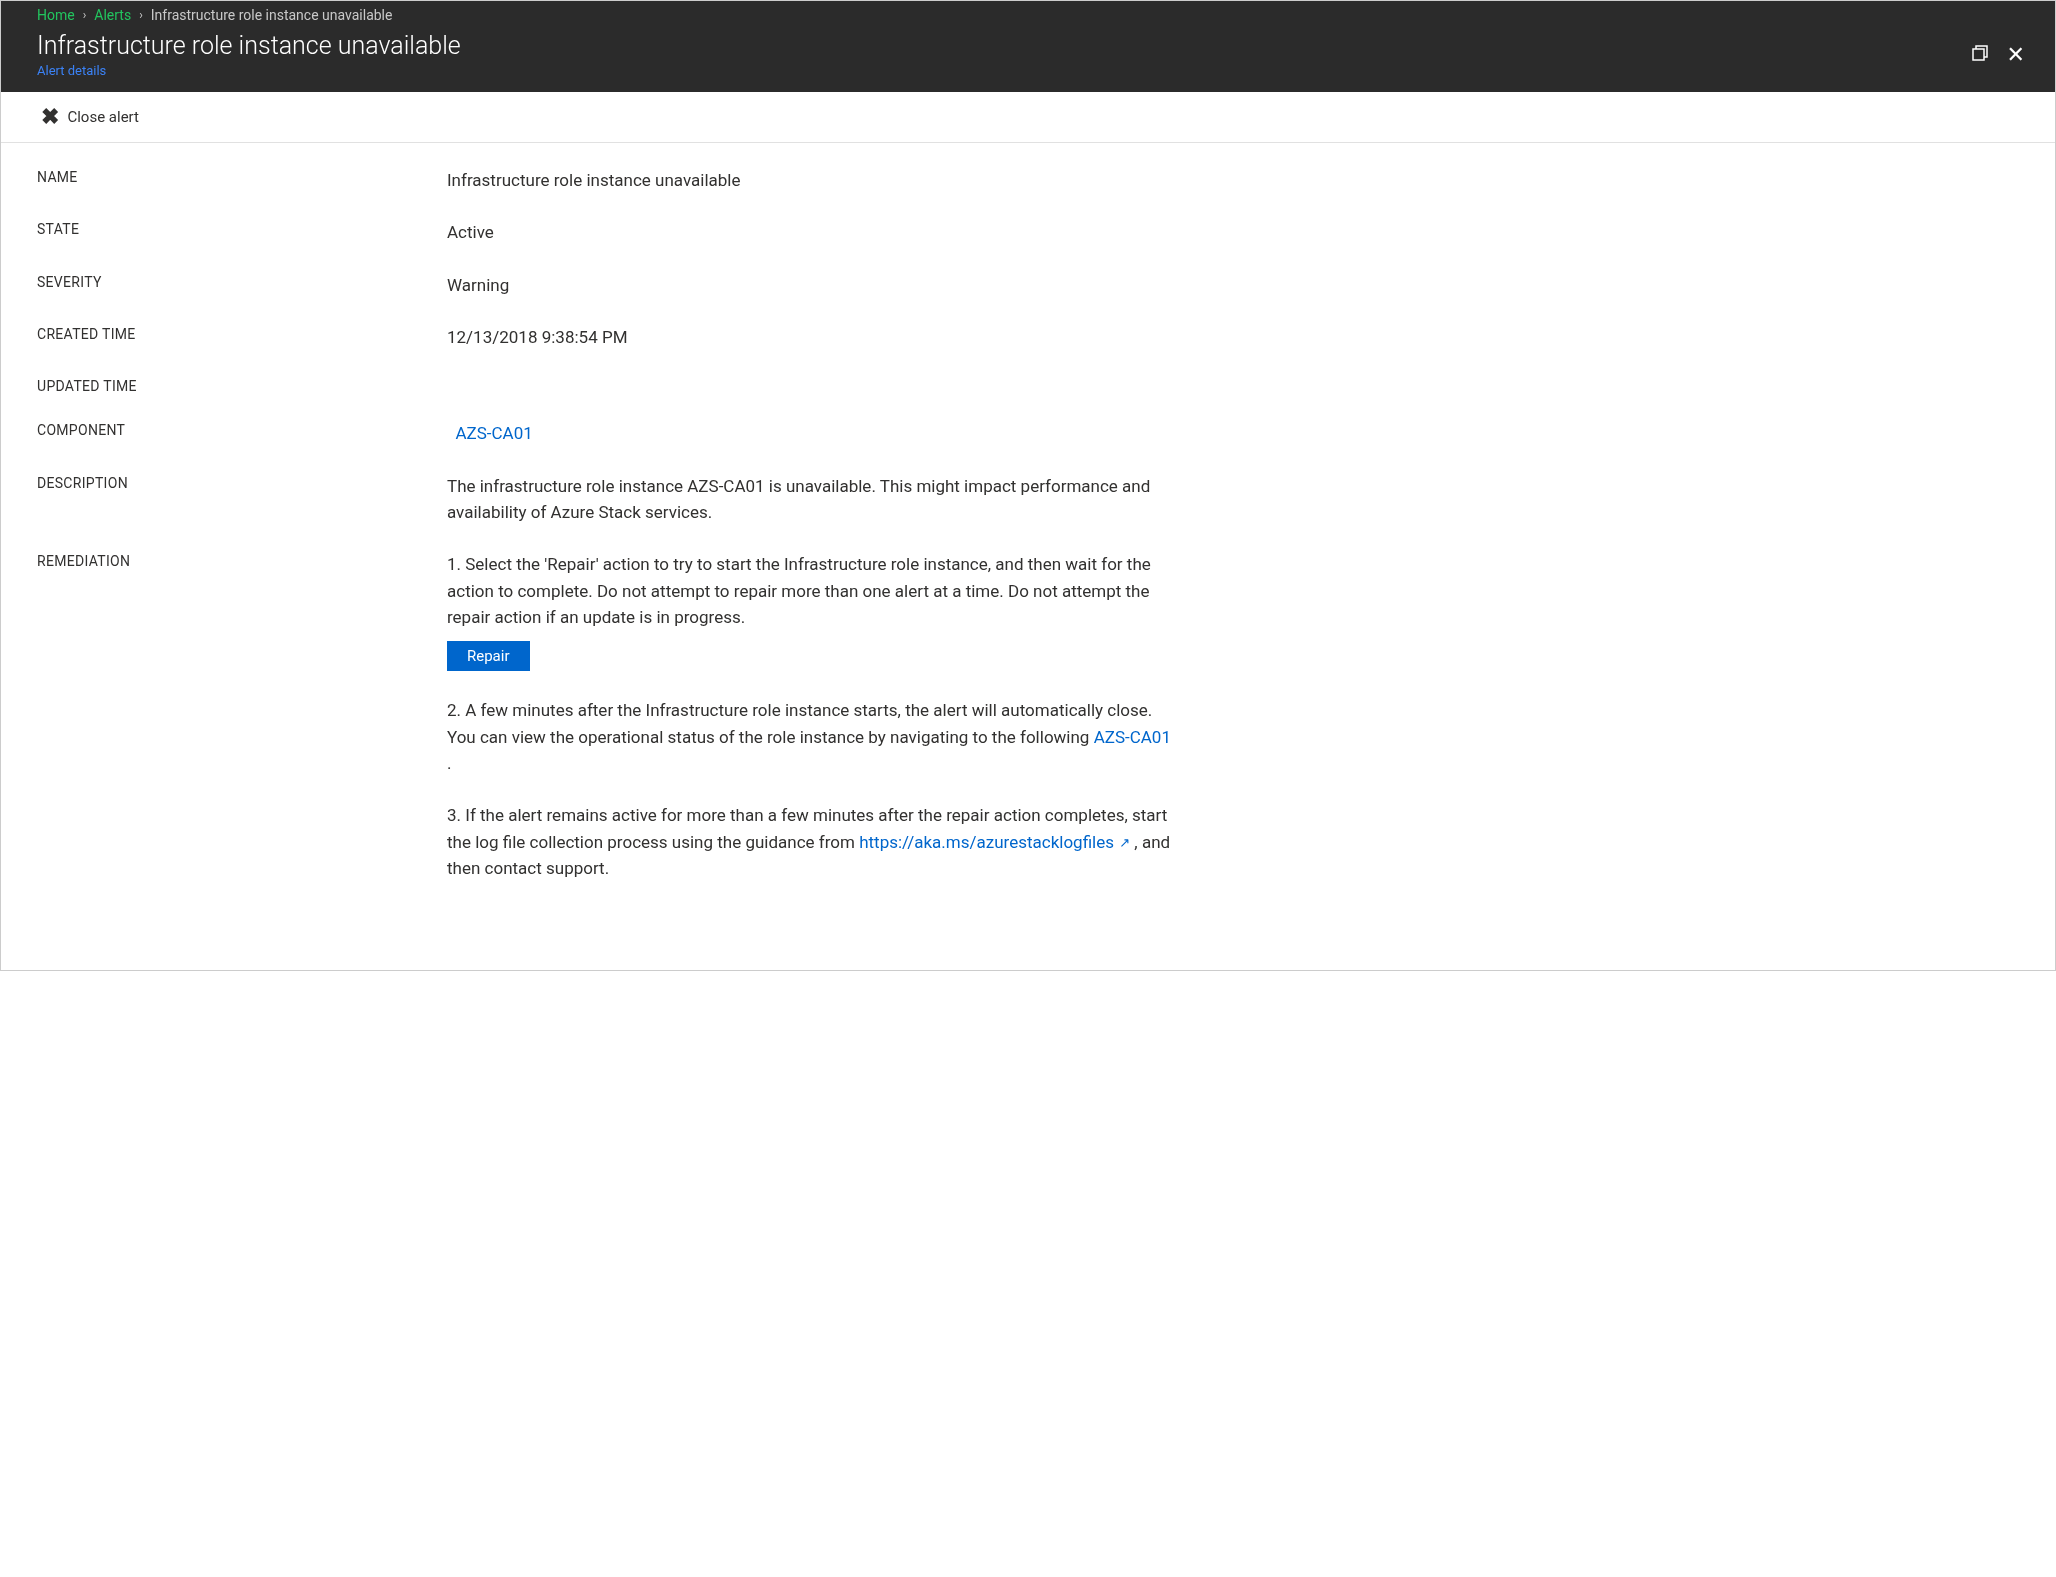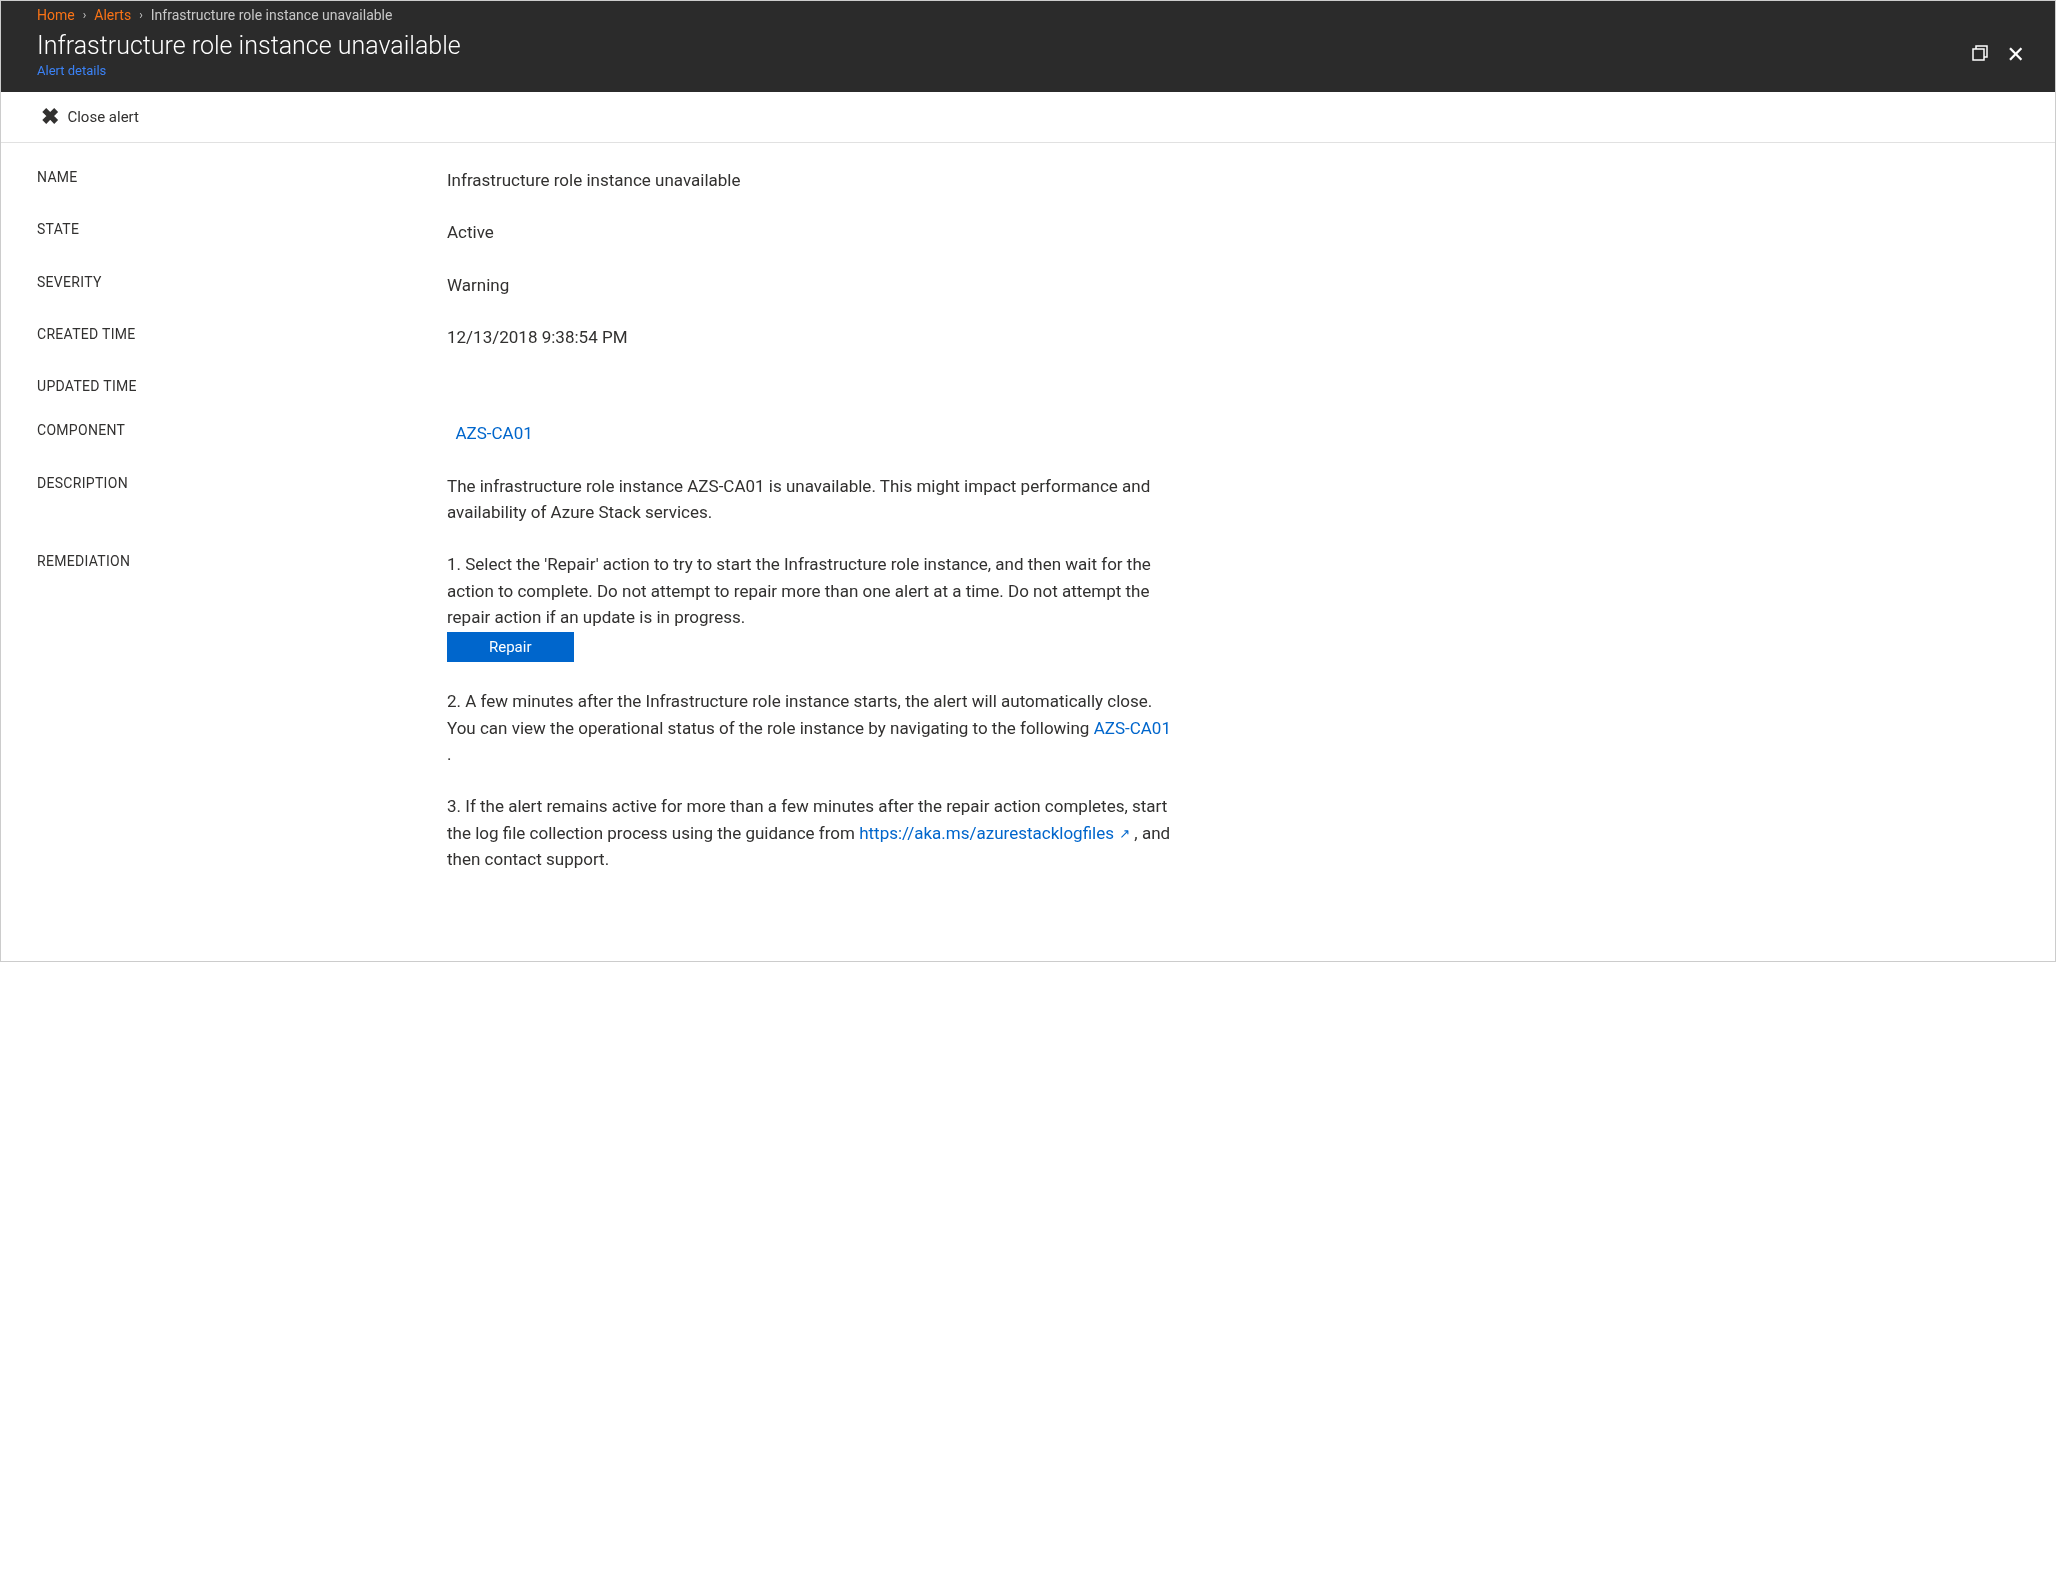--- a/index.html
+++ b/index.html
@@ -16,21 +16,21 @@
   }
   .breadcrumb-bar {
     padding: 6px 36px 4px;
     font-size: 14px;
     display: flex;
     align-items: center;
     gap: 8px;
     color: #c8c8c8;
   }
   .breadcrumb-bar a {
-    color: #f97316;
+    color: #22c55e;
     text-decoration: none;
     text-align: center;
   }
   .chevron {
     color: #c8c8c8;
     font-size: 12px;
   }
   .title-row {
     display: flex;
     justify-content: space-between;
@@ -119,25 +119,25 @@
     color: #323130;
     line-height: 1.55;
   }
   .remed-step { margin-bottom: 26px; }
   .remed-step .step-text a {
     color: #0066cc;
     text-decoration: none;
   }
   .repair-btn {
     display: inline-block;
-    margin-top: 2px;
+    margin-top: 11px;
     background: #0066cc;
     color: #fff;
     border: none;
-    padding: 6px 42px;
+    padding: 6px 20px;
     font-size: 15px;
     cursor: pointer;
     font-family: inherit;
   }
   .ext-icon {
     font-size: 13px;
     vertical-align: 1px;
     margin-left: 2px;
   }
 </style>

